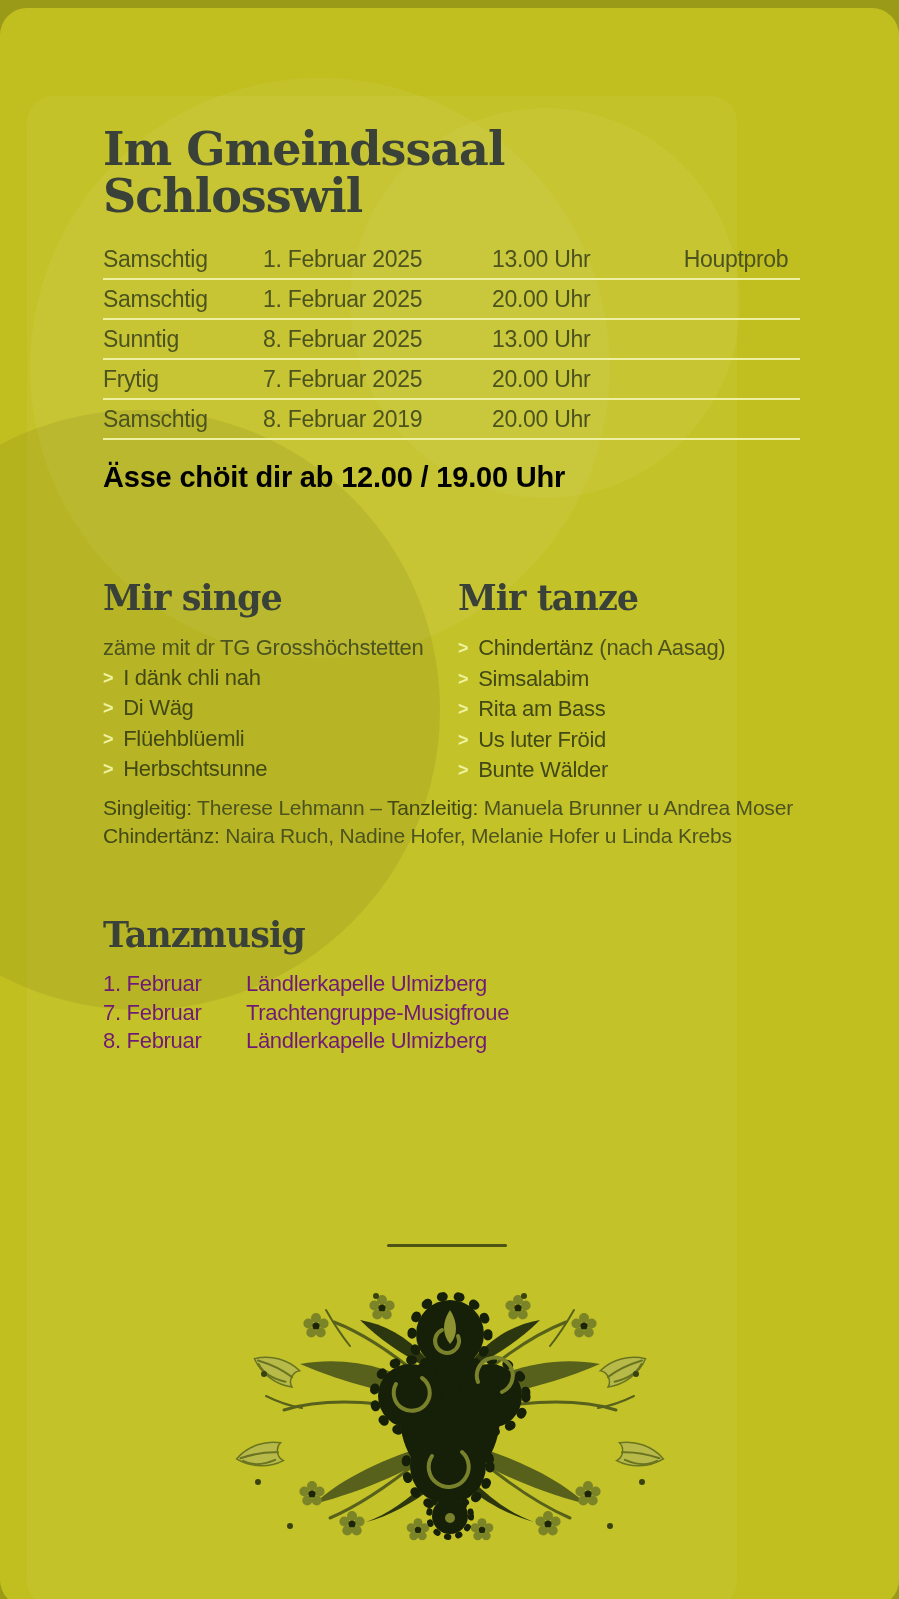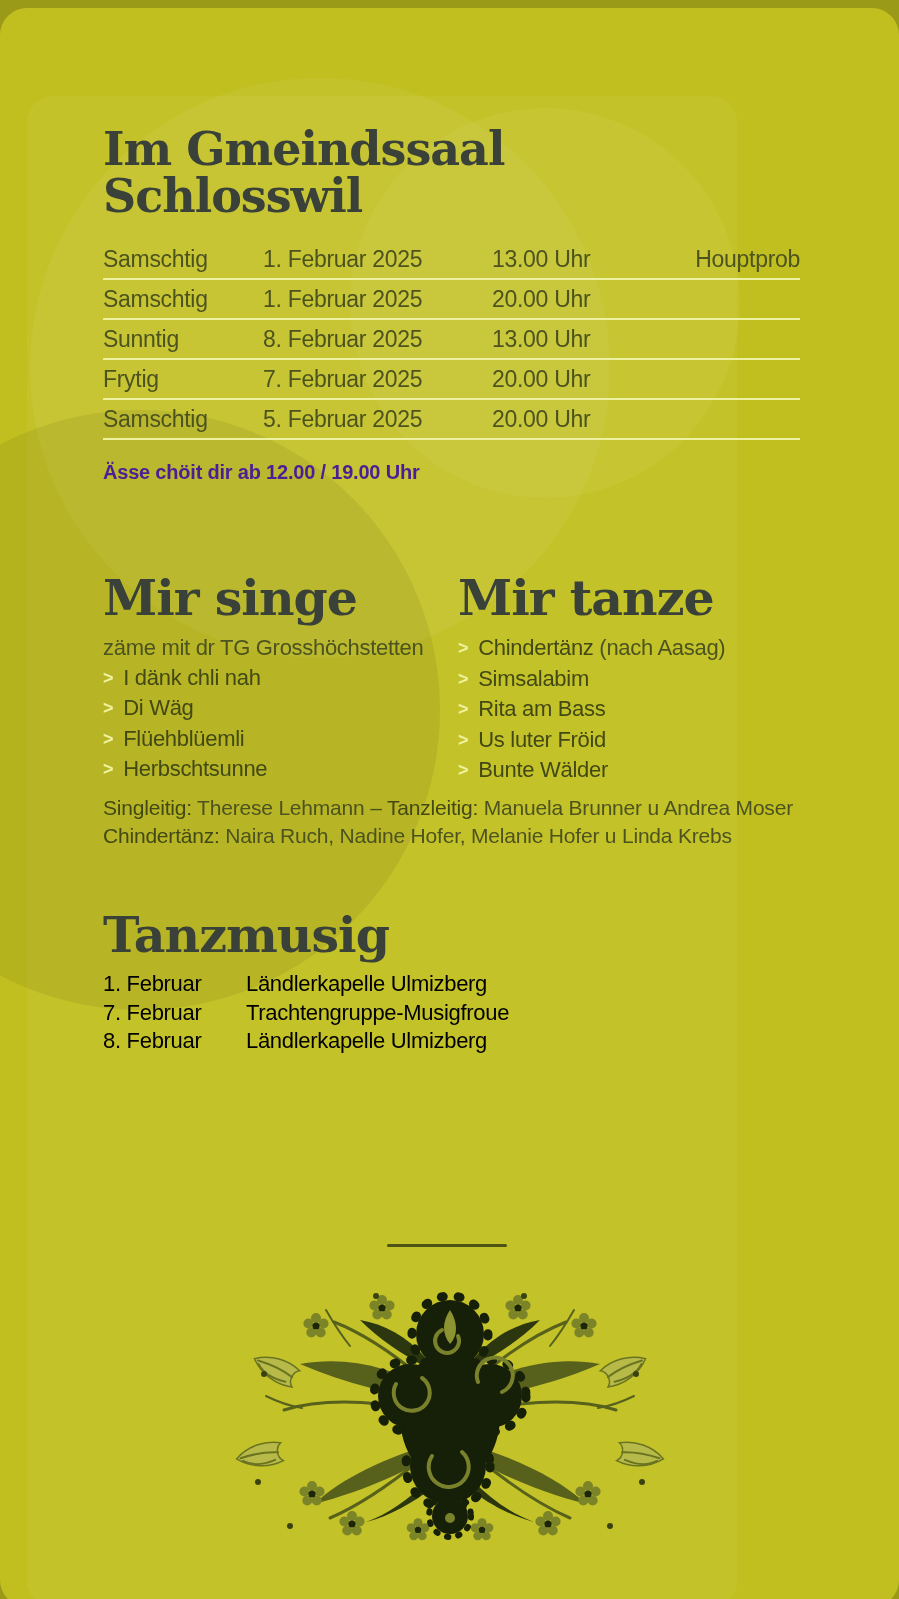--- a/index.html
+++ b/index.html
@@ -13,52 +13,52 @@
     background:rgba(255,255,225,0.05);border-radius:26px;}
   .glow-a{position:absolute;left:30px;top:70px;width:580px;height:580px;border-radius:50%;
     background:rgba(255,255,220,0.06);}
   .glow-b{position:absolute;left:350px;top:100px;width:390px;height:390px;border-radius:50%;
     background:rgba(255,255,220,0.05);}
   .shade-circle{position:absolute;left:-160px;top:402px;width:600px;height:600px;border-radius:50%;
     background:rgba(50,60,0,0.09);}
 
   h1,h2{margin:0;font-family:"DejaVu Serif",serif;font-weight:700;color:#3a4138;letter-spacing:-1px;}
   h1{font-size:46px;line-height:47px;}
-  h2{font-size:49px;line-height:44px;}
+  h2{font-size:35px;line-height:44px;}
 
   .title-block{position:absolute;left:103px;top:118px;}
 
   .schedule{position:absolute;left:103px;top:232px;width:697px;}
   .srow{display:grid;grid-template-columns:160px 229px 180px 1fr;align-items:center;
     height:40px;box-sizing:border-box;border-bottom:2px solid #eef2a0;
     font-size:23px;letter-spacing:-0.3px;color:#4c531f;}
-  .srow .note{text-align:right;}
-
-  .meal-note{position:absolute;left:103px;top:453px;font-size:20px;font-weight:700;
-    color:#4c1d95;letter-spacing:-0.2px;}
+  .srow .note{text-align:center;}
+
+  .meal-note{position:absolute;left:103px;top:453px;font-size:29px;font-weight:700;
+    color:#000000;letter-spacing:-0.2px;}
 
   .col{position:absolute;top:568px;}
   .col-singe{left:103px;width:350px;}
   .col-tanze{left:458px;width:345px;}
   .intro{margin-top:13px;font-size:22px;line-height:29.5px;letter-spacing:-0.3px;color:#4c531f;}
   ul.plist{list-style:none;margin:0;padding:0;}
   ul.plist.first{margin-top:13px;}
   ul.plist li{line-height:29.5px;font-size:22px;letter-spacing:-0.3px;}
   .chev{color:#eff3a0;font-weight:700;font-size:18px;margin-right:10px;vertical-align:1px;}
   .bld{font-weight:400;color:#424915;text-align:center;}
   .reg{font-weight:400;color:#4c531f;}
 
   .credits{position:absolute;left:103px;top:786px;width:720px;font-size:21px;line-height:28px;
     letter-spacing:-0.2px;color:#4c531f;}
   .credits .bld{color:#424915;}
 
   .tanzmusig{position:absolute;left:103px;top:905px;}
   .trows{margin-top:13px;}
   .trow{display:grid;grid-template-columns:143px auto;font-size:22px;line-height:28.5px;
-    letter-spacing:-0.3px;color:#000000;}
+    letter-spacing:-0.3px;color:#701a75;}
 
   .tombola{position:absolute;left:103px;top:1100px;}
   .tombola-text{margin-top:10px;font-size:22px;letter-spacing:-0.3px;color:#4c531f;}
 
   .divider{position:absolute;left:387px;top:1236px;width:120px;height:3px;
     background:#4c5313;border-radius:2px;}
 
   .floral{position:absolute;left:230px;top:1268px;width:440px;height:272px;}
   .leaf{fill:#57611b;}
   .leaf-dark{fill:#2c370f;}
@@ -111,21 +111,21 @@
       <span class="note"></span>
     </div>
     <div class="srow">
       <span class="day">Frytig</span>
       <span class="date">7. Februar 2025</span>
       <span class="time">20.00 Uhr</span>
       <span class="note"></span>
     </div>
     <div class="srow">
       <span class="day">Samschtig</span>
-      <span class="date">5. Februar 2025</span>
+      <span class="date">8. Februar 2019</span>
       <span class="time">20.00 Uhr</span>
       <span class="note"></span>
     </div>
   </div>
 
   <div class="meal-note">Ässe chöit dir ab 12.00 / 19.00 Uhr</div>
 
   <div class="col col-singe">
     <h2>Mir singe</h2>
     <div class="intro">zäme mit dr TG Grosshöchstetten</div>

